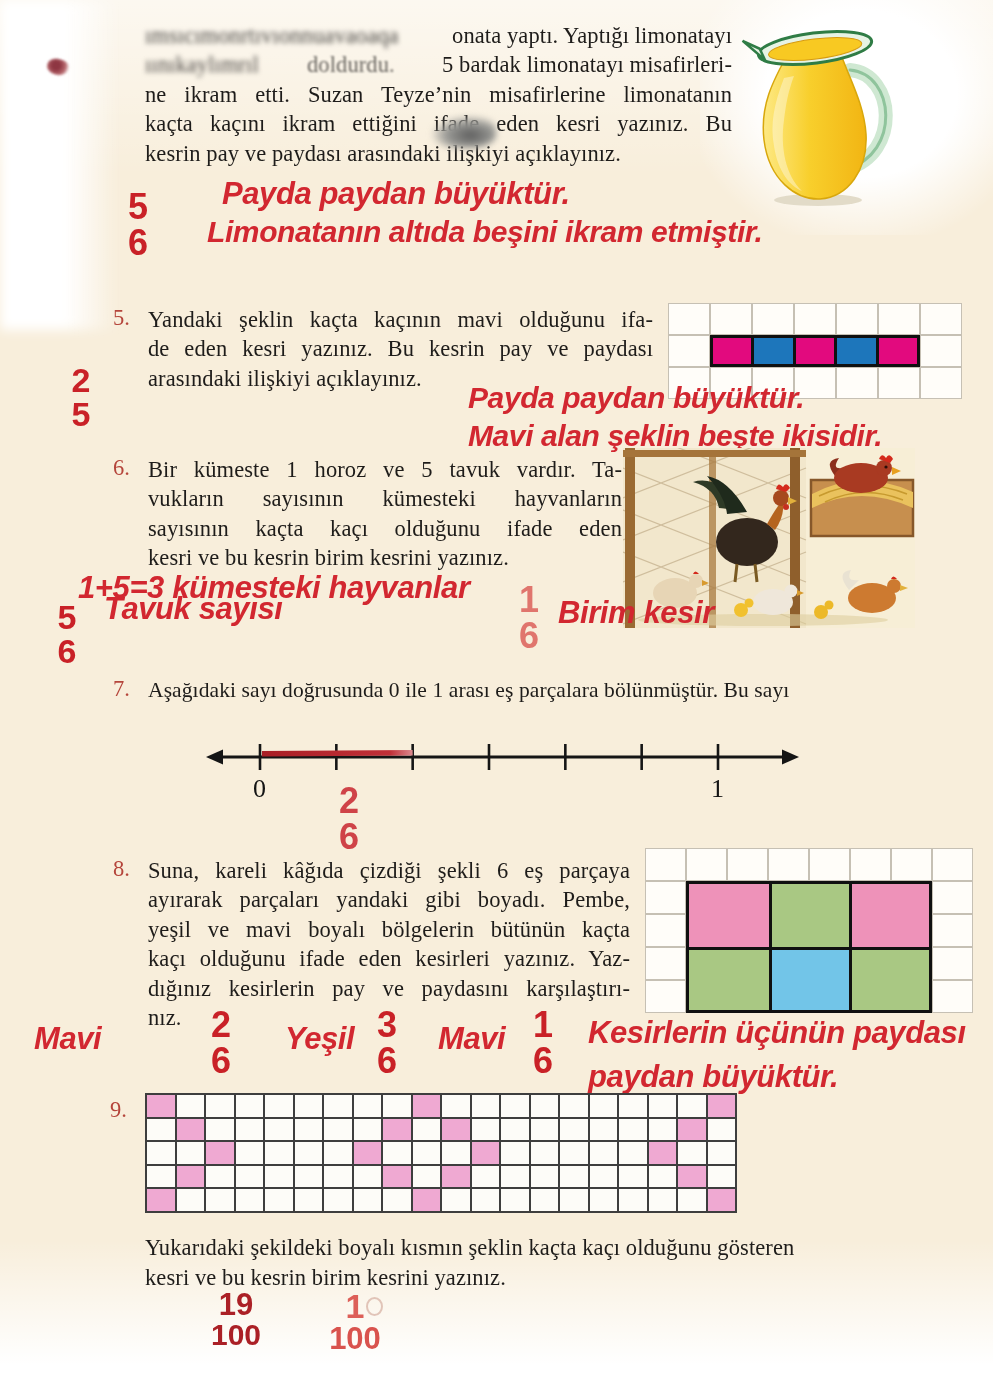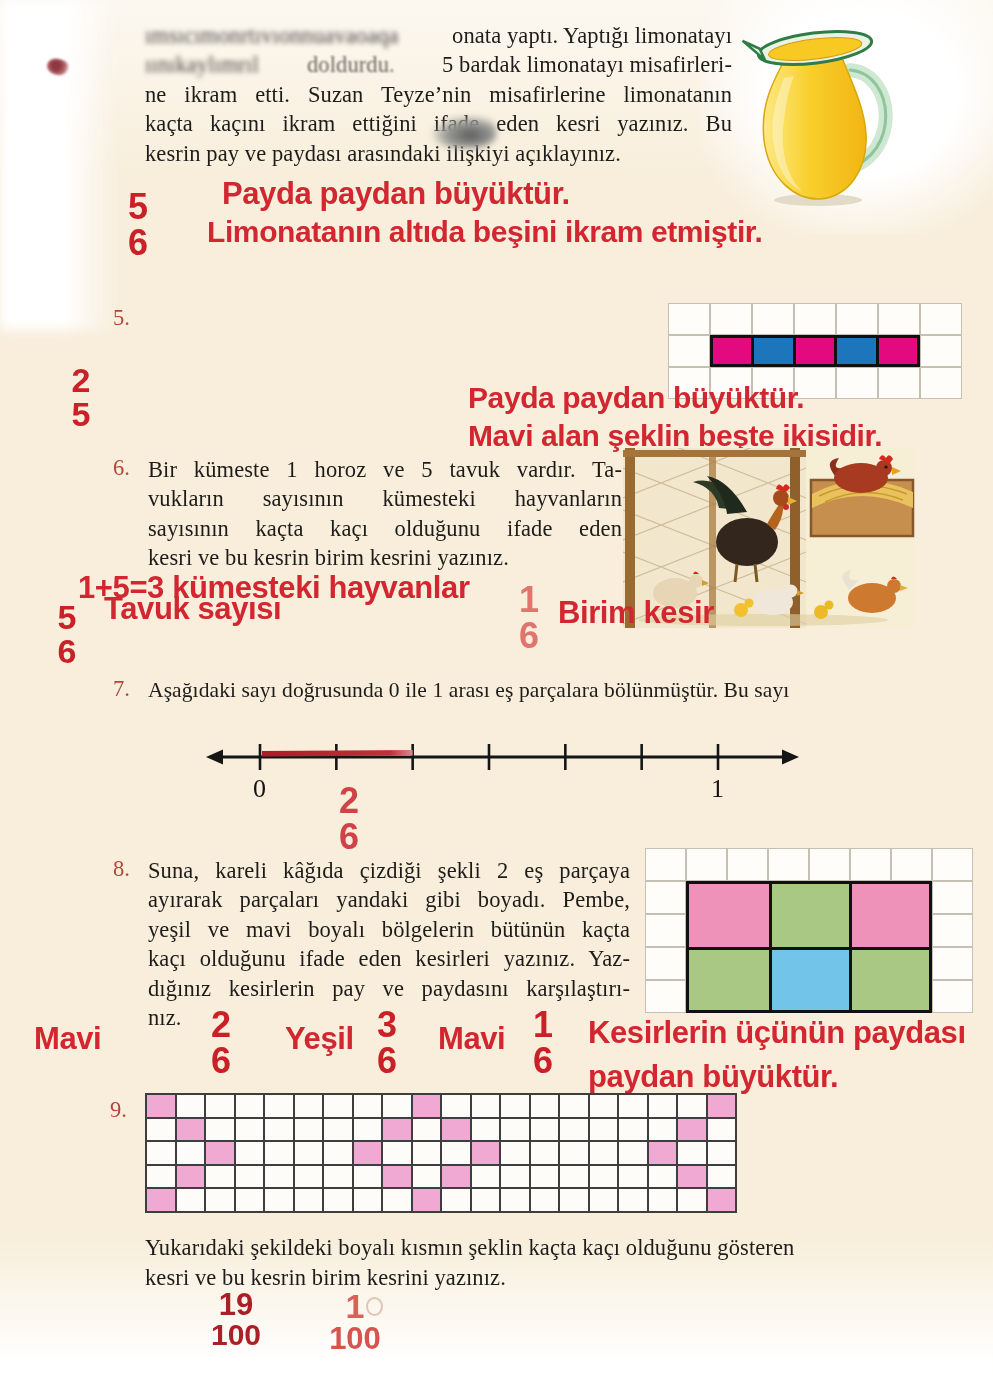--- a/index.html
+++ b/index.html
@@ -12,21 +12,21 @@
   .para{font-size:22.5px;line-height:29.4px;letter-spacing:.1px;}
   .para.small{font-size:21.5px;line-height:29px;}
   .tline{white-space:nowrap;}
   .jl{white-space:normal;text-align:justify;text-align-last:justify;}
   .qnum{font-size:22.5px;color:#b5453b;}
   .blurred{filter:blur(2.4px);color:#4a4744;display:inline-block;overflow:hidden;
            white-space:nowrap;vertical-align:bottom;}
   .faded{filter:blur(1.1px);opacity:.68;}
   
   .red{font-family:"Liberation Sans","DejaVu Sans",sans-serif;font-weight:700;
-       color:#d22730;letter-spacing:-.4px;white-space:nowrap;}
+       color:#d22730;letter-spacing:-.4px;white-space:nowrap;font-style:italic;}
   .r31{font-size:31px;} .r30{font-size:30px;}
   
   .frac{position:absolute;text-align:center;font-family:"Liberation Sans","DejaVu Sans",sans-serif;
         font-weight:700;color:#c92127;line-height:1;}
   .frac .fnum,.frac .fden{display:block;}
   .frac .fbar{height:5px;background:currentColor;border-radius:2px;margin:3px 0;}
   .f36 .fnum,.f36 .fden{font-size:36px;}
   .f34 .fnum,.f34 .fden{font-size:34px;}
   .light{color:#e0756d;}
   .light .fbar{background:#eda9a4;height:4px;}
@@ -93,20 +93,25 @@
 
     <div class="frac f36" style="left:100px;top:189px;width:76px;">
       <span class="fnum">5</span>
       <span class="fbar"></span>
       <span class="fden">6</span>
     </div>
     <div class="abs red r31" style="left:222px;top:176px;">Payda paydan büyüktür.</div>
     <div class="abs red r30" style="left:207px;top:215px;">Limonatanın altıda beşini ikram etmiştir.</div>
 
     <div class="abs qnum" style="left:113px;top:305px;">5.</div>
+    <div class="abs para" style="left:148px;top:305px;width:505px;">
+        <div class="tline jl">Yandaki şeklin kaçta kaçının mavi olduğunu ifa-</div>
+        <div class="tline jl">de eden kesri yazınız. Bu kesrin pay ve paydası</div>
+        <div class="tline">arasındaki ilişkiyi açıklayınız.</div>
+      </div>
     <div class="gridhost" id="q5-grid" style="left: 668px; top: 303px; width: 294px; height: 96px;">
         <div style="left: 0px; top: 0px; width: 42px; height: 32px; border: 1px solid rgb(198, 192, 180); background: rgb(255, 253, 249); position: absolute; box-sizing: border-box;"></div>
         <div style="left: 42px; top: 0px; width: 42px; height: 32px; border: 1px solid rgb(198, 192, 180); background: rgb(255, 253, 249); position: absolute; box-sizing: border-box;"></div>
         <div style="left: 84px; top: 0px; width: 42px; height: 32px; border: 1px solid rgb(198, 192, 180); background: rgb(255, 253, 249); position: absolute; box-sizing: border-box;"></div>
         <div style="left: 126px; top: 0px; width: 42px; height: 32px; border: 1px solid rgb(198, 192, 180); background: rgb(255, 253, 249); position: absolute; box-sizing: border-box;"></div>
         <div style="left: 168px; top: 0px; width: 42px; height: 32px; border: 1px solid rgb(198, 192, 180); background: rgb(255, 253, 249); position: absolute; box-sizing: border-box;"></div>
         <div style="left: 210px; top: 0px; width: 42px; height: 32px; border: 1px solid rgb(198, 192, 180); background: rgb(255, 253, 249); position: absolute; box-sizing: border-box;"></div>
         <div style="left: 252px; top: 0px; width: 42px; height: 32px; border: 1px solid rgb(198, 192, 180); background: rgb(255, 253, 249); position: absolute; box-sizing: border-box;"></div>
         <div style="left: 0px; top: 32px; width: 42px; height: 32px; border: 1px solid rgb(198, 192, 180); background: rgb(255, 253, 249); position: absolute; box-sizing: border-box;"></div>
         <div style="left: 42px; top: 32px; width: 42px; height: 32px; border: 1px solid rgb(198, 192, 180); background: rgb(255, 253, 249); position: absolute; box-sizing: border-box;"></div>
@@ -238,21 +243,21 @@
       <div class="nl-label" style="left:506px;">1</div>
     </div>
     <div class="frac f36" style="left:320px;top:783px;width:58px;color:#cf4348;">
       <span class="fnum">2</span>
       <span class="fbar" style="background:linear-gradient(90deg,#eda9a4 0 45%,#c5303a 45%);"></span>
       <span class="fden">6</span>
     </div>
 
     <div class="abs qnum" style="left:113px;top:856px;">8.</div>
     <div class="abs para" style="left:148px;top:856px;width:482px;">
-        <div class="tline jl">Suna, kareli kâğıda çizdiği şekli 2 eş parçaya</div>
+        <div class="tline jl">Suna, kareli kâğıda çizdiği şekli 6 eş parçaya</div>
         <div class="tline jl">ayırarak parçaları yandaki gibi boyadı. Pembe,</div>
         <div class="tline jl">yeşil ve mavi boyalı bölgelerin bütünün kaçta</div>
         <div class="tline jl">kaçı olduğunu ifade eden kesirleri yazınız. Yaz-</div>
         <div class="tline jl">dığınız kesirlerin pay ve paydasını karşılaştırı-</div>
         <div class="tline">nız.</div>
       </div>
     <div class="gridhost" id="q8-grid" style="left: 645px; top: 848px; width: 328px; height: 165px;">
         <div style="left: 0px; top: 0px; width: 41px; height: 33px; border: 1px solid rgb(198, 192, 180); background: rgb(255, 253, 249); position: absolute; box-sizing: border-box;"></div>
         <div style="left: 41px; top: 0px; width: 41px; height: 33px; border: 1px solid rgb(198, 192, 180); background: rgb(255, 253, 249); position: absolute; box-sizing: border-box;"></div>
         <div style="left: 82px; top: 0px; width: 41px; height: 33px; border: 1px solid rgb(198, 192, 180); background: rgb(255, 253, 249); position: absolute; box-sizing: border-box;"></div>

